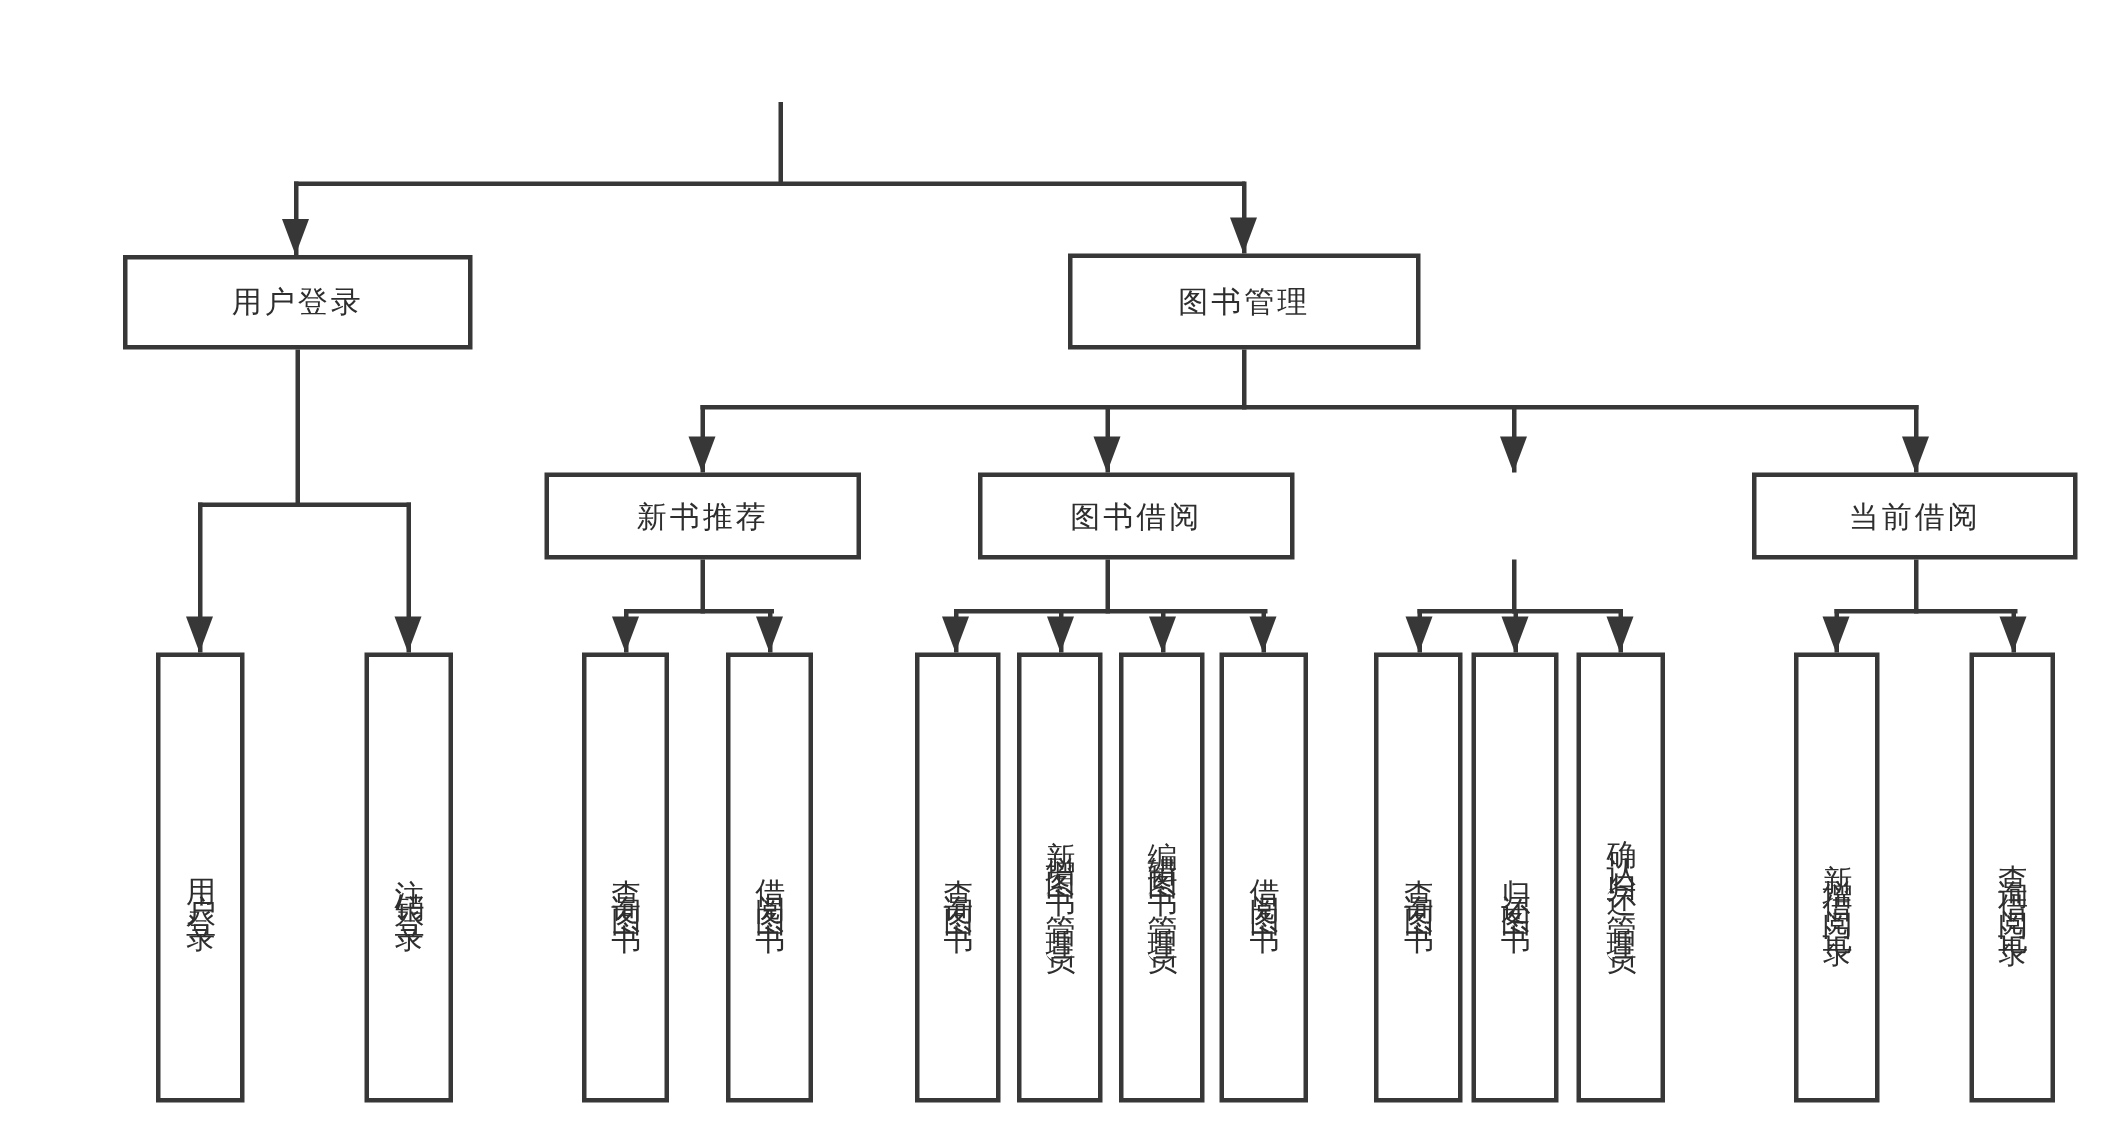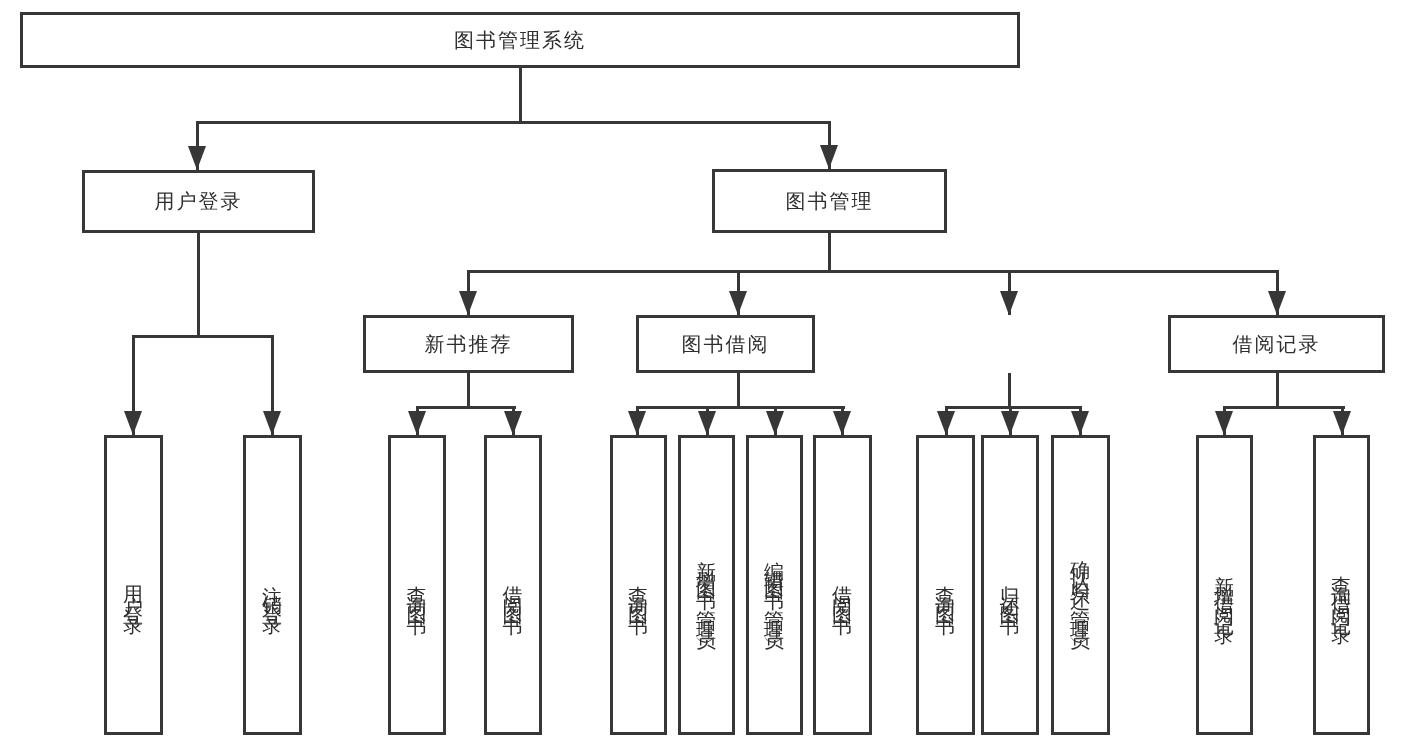--- a/index.html
+++ b/index.html
@@ -28,39 +28,36 @@
     position:absolute;right:6px;bottom:2px;z-index:5;
     font-size:21px;letter-spacing:1px;color:rgba(185,150,156,0.85);
     white-space:nowrap;
   }
 </style>
 </head>
 <body>
 
 <div class="canvas">
 
-  <div class="node" style="left:20px;top:12px;width:1000px;height:56px">
-    <span class="lbl">图书管理系统</span>
-  </div>
 
   <div class="node" style="left:82px;top:170px;width:233px;height:63px">
     <span class="lbl">用户登录</span>
   </div>
   <div class="node" style="left:712px;top:169px;width:235px;height:64px">
     <span class="lbl">图书管理</span>
   </div>
 
   <div class="node" style="left:363px;top:315px;width:211px;height:58px">
     <span class="lbl">新书推荐</span>
   </div>
-  <div class="node" style="left:636px;top:315px;width:179px;height:58px">
+  <div class="node" style="left:652px;top:315px;width:211px;height:58px">
     <span class="lbl">图书借阅</span>
   </div>
   <div class="node" style="left:1168px;top:315px;width:217px;height:58px">
-    <span class="lbl">借阅记录</span>
+    <span class="lbl">当前借阅</span>
   </div>
 
   <div class="node leaf" style="left:104px;top:435px;width:59px;height:300px">
     <span class="lbl">用户登录</span>
   </div>
   <div class="node leaf" style="left:243px;top:435px;width:59px;height:300px">
     <span class="lbl">注销登录</span>
   </div>
   <div class="node leaf" style="left:388px;top:435px;width:58px;height:300px">
     <span class="lbl">查询图书</span>

